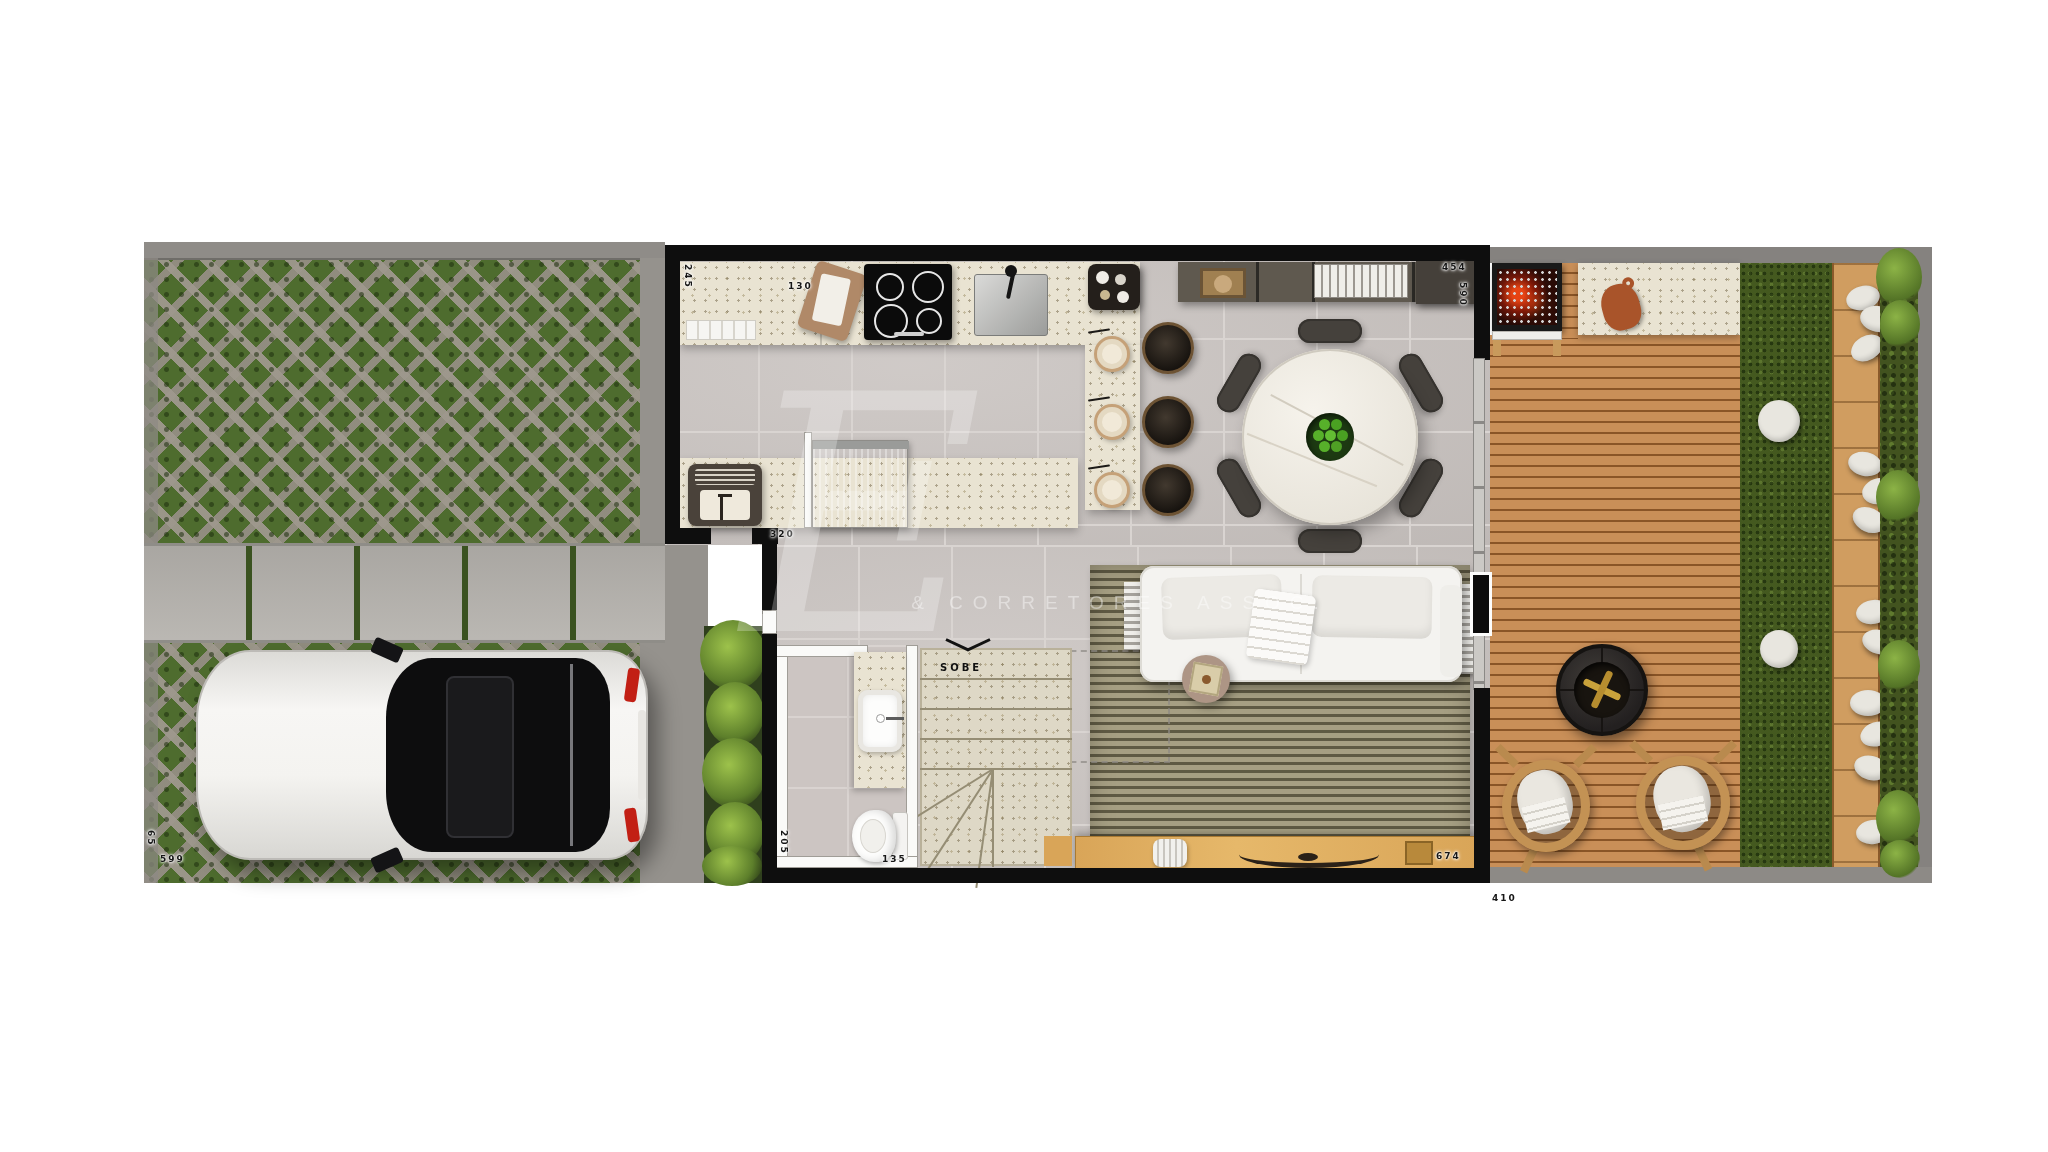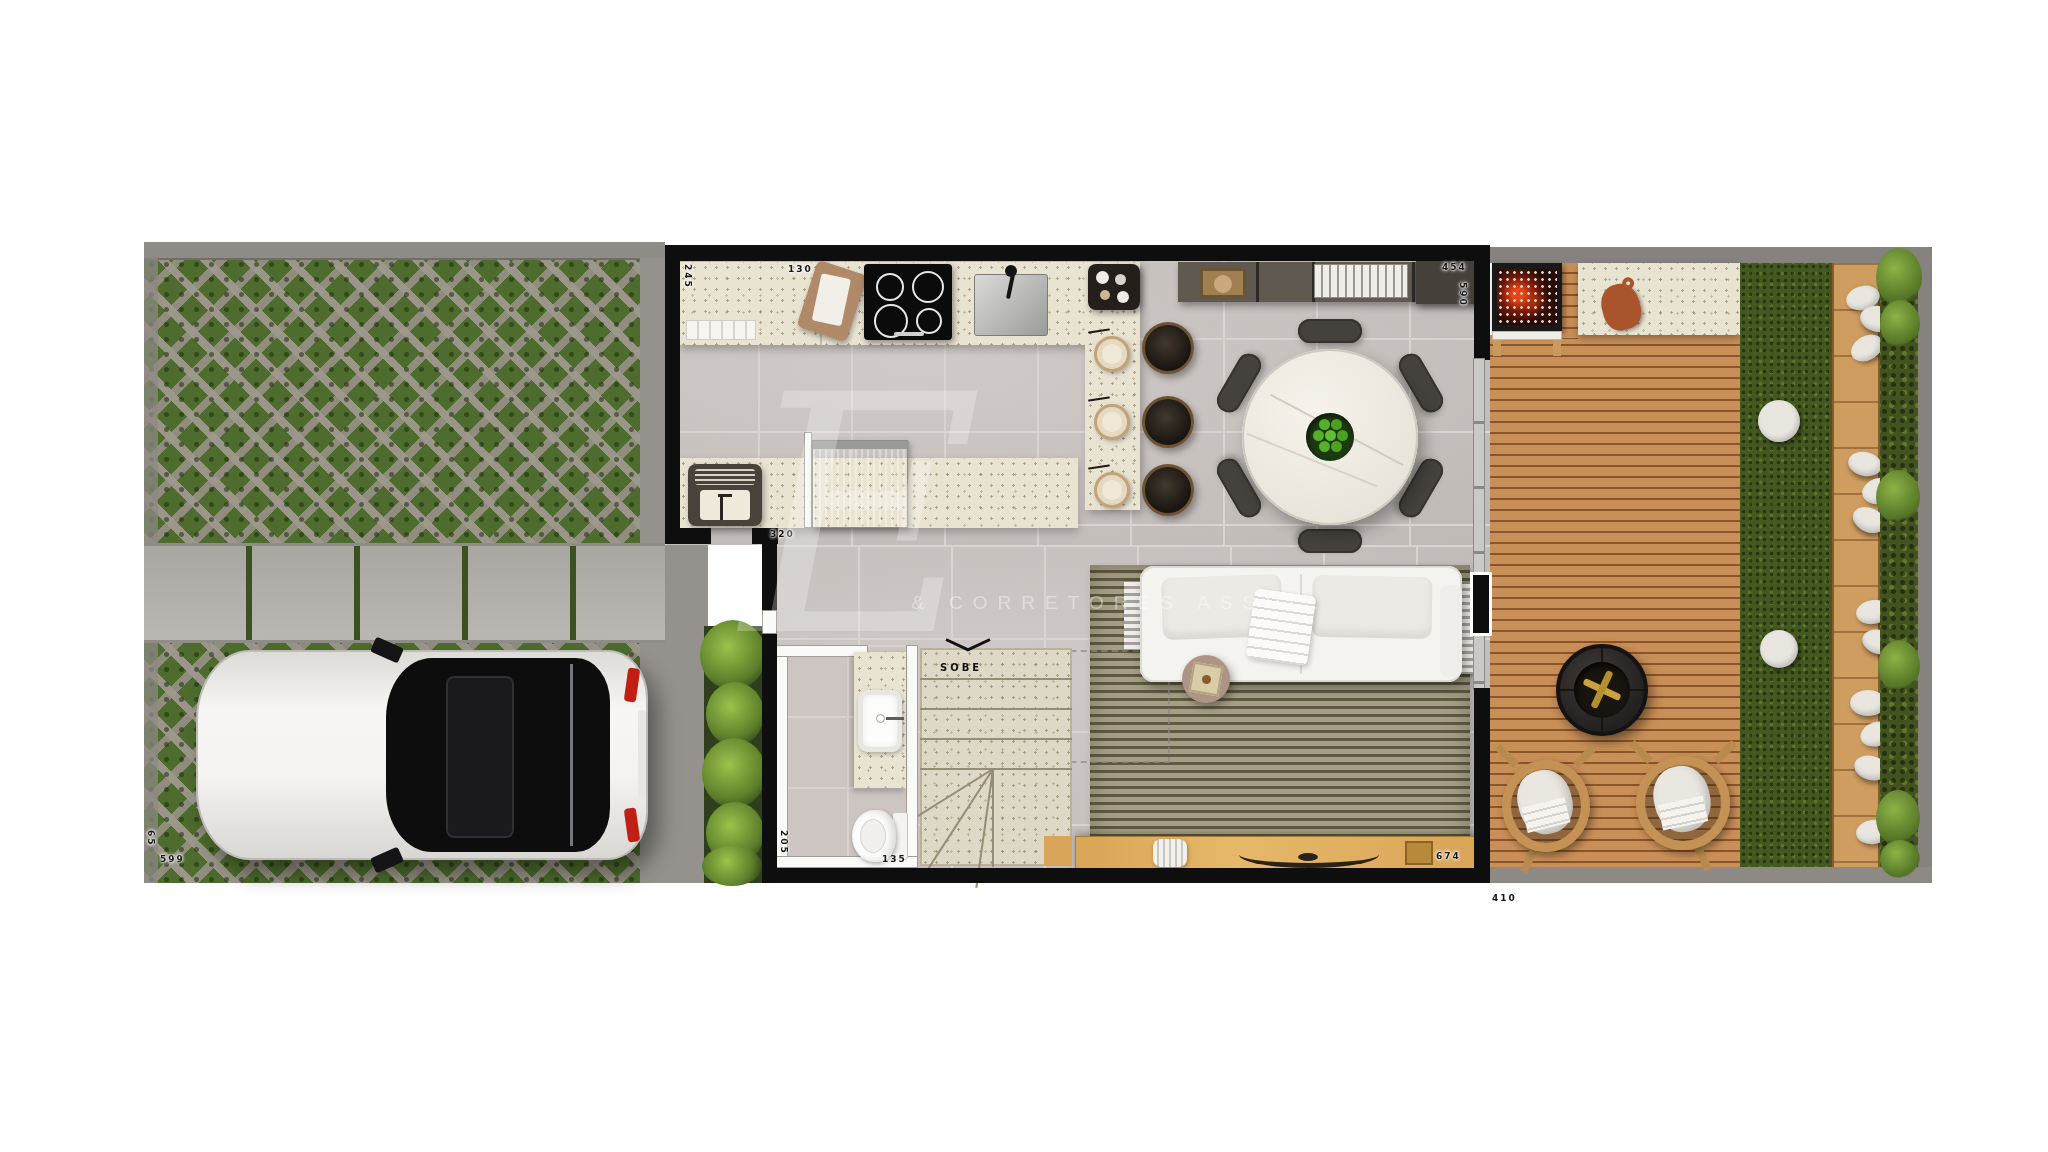--- a/index.html
+++ b/index.html
@@ -270,21 +270,21 @@
   <div class="abs wall" style="left:762px;top:543px;width:15px;height:340px;z-index:20;"></div>
   <div class="abs" style="left:762px;top:610px;width:15px;height:24px;background:#fafaf8;border:1px solid #8e8b86;box-sizing:border-box;z-index:21;"></div>
   <div class="abs wall" style="left:762px;top:868px;width:728px;height:15px;z-index:20;"></div>
   <div class="abs wall" style="left:1474px;top:245px;width:16px;height:115px;z-index:20;"></div>
   <div class="abs" style="left:1473px;top:358px;width:12px;height:332px;background:#cbc9c5;border:1px solid #8b8986;box-sizing:border-box;z-index:20;
        background-image:repeating-linear-gradient(to bottom, transparent 0 62px, #8b8986 62px 65px);"></div>
   <div class="abs" style="left:1470px;top:572px;width:22px;height:64px;background:#0c0c0c;border:3px solid #fdfdfc;box-sizing:border-box;z-index:22;"></div>
   <div class="abs wall" style="left:1474px;top:688px;width:16px;height:195px;z-index:20;"></div>
 
   <span class="dim v" style="left:683px;top:264px;">245</span>
-  <span class="dim" style="left:788px;top:264px;">130</span>
+  <span class="dim" style="left:788px;top:281px;">130</span>
   <span class="dim" style="left:1442px;top:262px;">454</span>
   <span class="dim v" style="left:1458px;top:282px;">590</span>
   <span class="dim" style="left:770px;top:529px;z-index:41;">320</span>
   <span class="dim v" style="left:779px;top:830px;">205</span>
   <span class="dim" style="left:882px;top:854px;">135</span>
   <span class="dim" style="left:1436px;top:851px;">674</span>
 
   <div class="abs deckwood" style="left:1490px;top:335px;width:250px;height:532px;"></div>
   <div class="abs deckwood" style="left:1562px;top:263px;width:16px;height:76px;"></div>
   <div class="abs" style="left:1490px;top:247px;width:442px;height:16px;background:#85827f;"></div>

